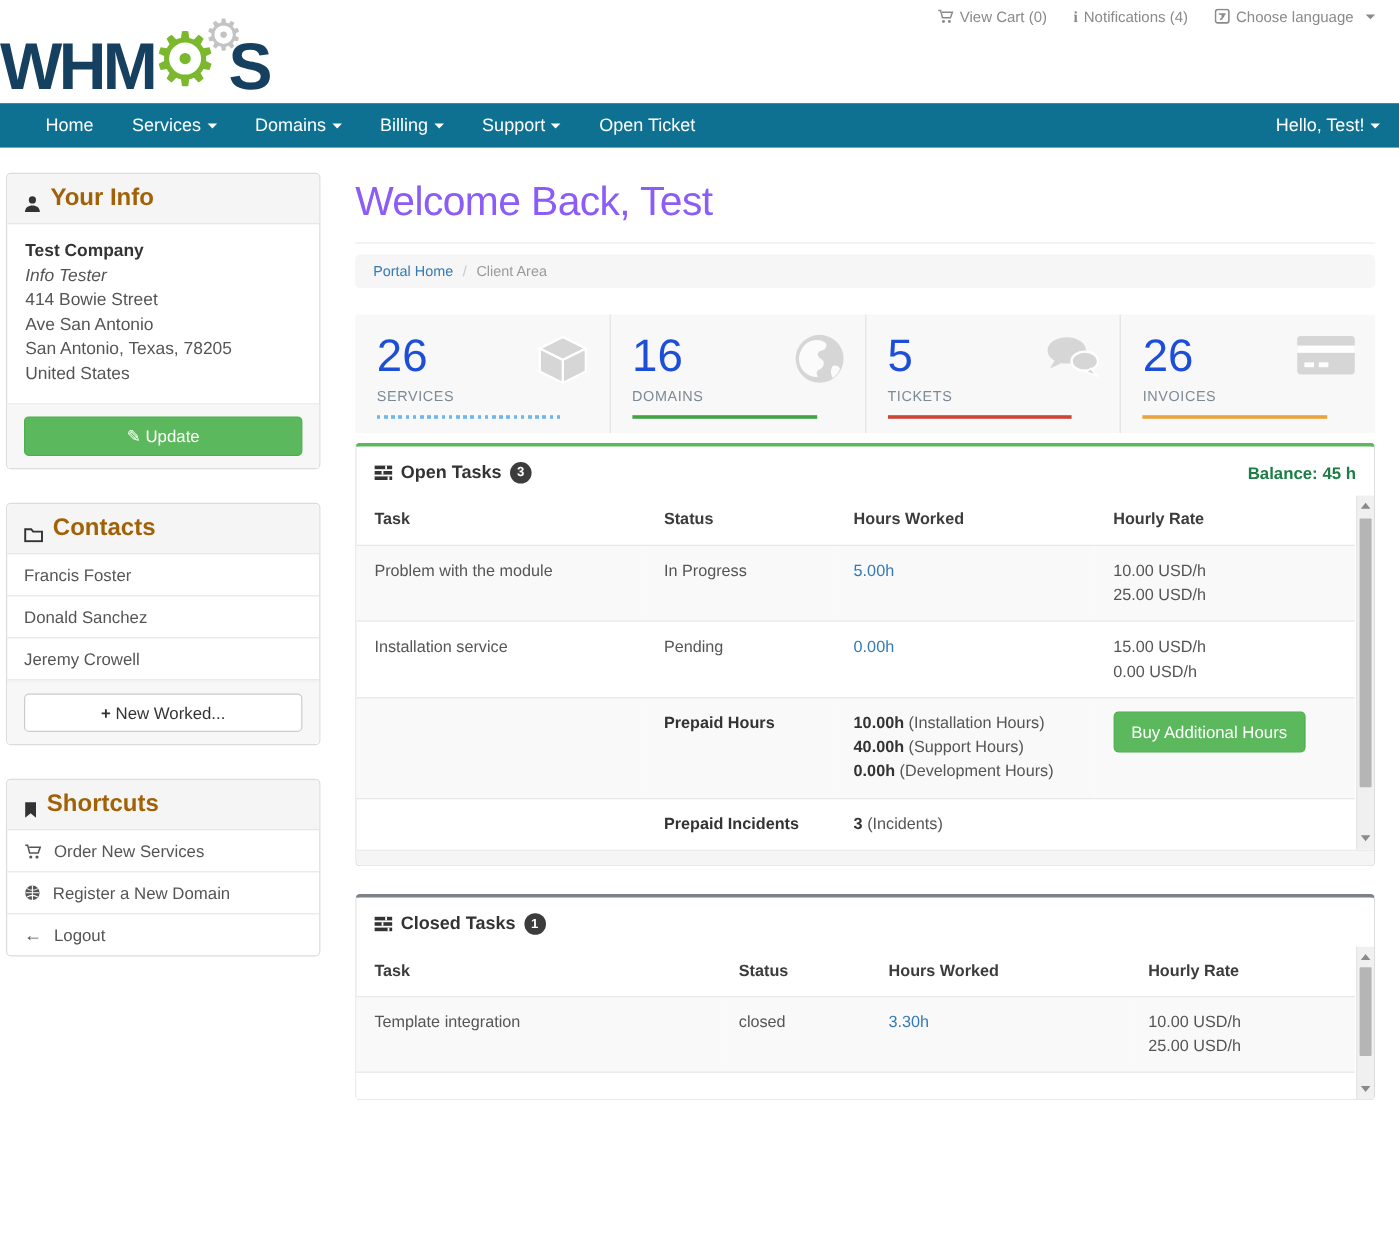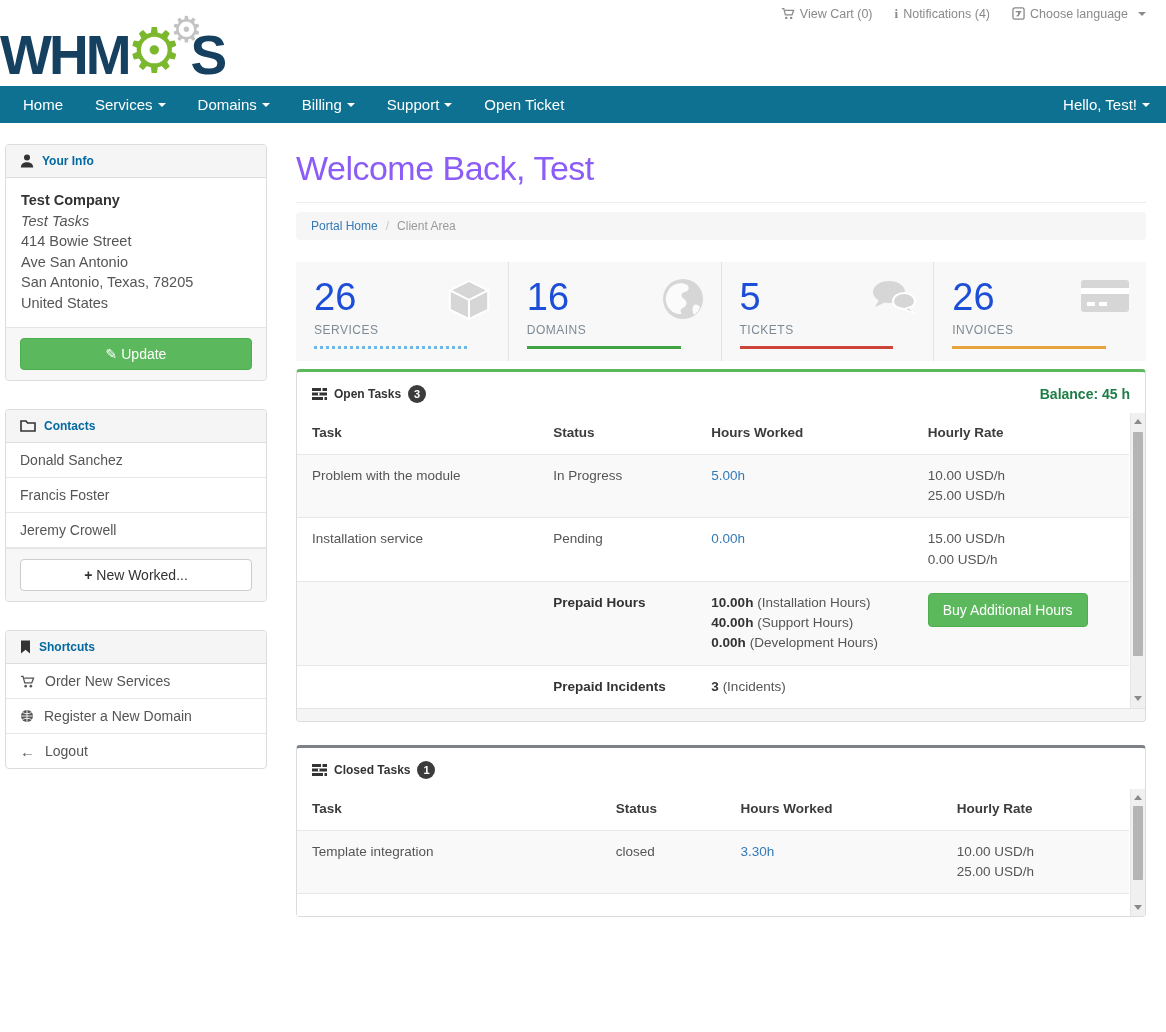--- a/index.html
+++ b/index.html
@@ -26,34 +26,34 @@
   .logo .word { font-size:55px; font-weight:800; letter-spacing:-3px; color:#16405f; line-height:62px; }
   .logo .gearwrap { position:relative; display:inline-block; width:62px; height:62px; vertical-align:bottom; }
   .logo .gear-big { position:absolute; left:-2px; top:-6px; font-size:62px; color:#7cb82e; line-height:66px; }
   .logo .gear-small { position:absolute; right:-12px; top:-14px; font-size:36px; color:#c3c3c3; line-height:40px; }
 
   
   .navbar { background:#0e7191; height:37px; display:flex; align-items:stretch;
     color:#fff; font-size:15px; }
   .navbar .nav-left { display:flex; }
   .navbar a { color:#fff; text-decoration:none; display:flex; align-items:center; padding:0 16px; }
-  .navbar .nav-left a:first-child { padding-left:23px; }
+  .navbar .nav-left a:first-child { padding-left:38px; }
   .navbar .nav-right { margin-left:auto; display:flex; }
   .navbar .nav-right a { }
 
   
   .container { display:flex; margin:6px 20px 0 5px; gap:29px; }
   .sidebar { width:262px; flex:none; padding-top:15px; }
   .main { width:850px; flex:none; }
 
   
   .panel { border:1px solid #dcdcdc; border-radius:4px; margin-bottom:28px; background:#fff; }
   .panel-head { background:#f5f5f5; border-bottom:1px solid #ddd; padding:9px 14px;
-    border-radius:4px 4px 0 0; font-size:12px; font-weight:700; color:#0369a1;
-    display:flex; align-items:flex-start; gap:8px; }
+    border-radius:4px 4px 0 0; font-size:20px; font-weight:700; color:#a16207;
+    display:flex; align-items:flex-end; gap:8px; }
   .info-body { padding:12px 15px 14px; font-size:14.5px; color:#555; line-height:1.42; }
   .info-body .company { font-weight:700; color:#333; }
   .info-body .person { font-style:italic; }
   .panel-foot { background:#f7f7f7; border-top:1px solid #e4e4e4; padding:10px 14px;
     border-radius:0 0 4px 4px; }
   .btn { display:block; width:100%; text-align:center; border-radius:4px; cursor:pointer;
     font-size:14px; padding:7px 10px; font-family:inherit; }
   .btn-green { background:#5cb85c; border:1px solid #4cae4c; color:#fff; }
   .btn-white { background:#fff; border:1px solid #ccc; color:#333; }
   .btn-white b { font-weight:700; }
@@ -88,21 +88,21 @@
     display:flex; align-items:center; padding:0 15px; gap:11px; }
   .kb-search input { background:transparent; border:none; outline:none; flex:1;
     font-size:17px; color:#ccc; font-family:inherit; }
   .kb-search input::placeholder { color:#989898; opacity:1; }
 
   
   .tasks-panel { border:1px solid #dcdcdc; border-radius:4px; margin-top:8px; }
   .tasks-panel.open-tasks { border-top:3px solid #5cb85c; }
   .tasks-panel.closed-tasks { border-top:3px solid #7c8288; margin-top:23px; }
   .tasks-head { display:flex; align-items:center; padding:13px 15px 10px; }
-  .tasks-title { font-size:12px; font-weight:700; color:#333; margin-left:7px; }
+  .tasks-title { font-size:15px; font-weight:700; color:#333; margin-left:7px; }
   .badge { background:#3c3c3c; color:#fff; border-radius:50%; width:18px; height:18px;
     line-height:18px; text-align:center; font-size:11px; font-weight:700; margin-left:7px; }
   .balance { margin-left:auto; color:#1d7d46; font-weight:700; font-size:14px; }
 
   .table-wrap { position:relative; padding-right:16px; }
   table.tasks { width:100%; border-collapse:collapse; font-size:13.5px; color:#555; table-layout:fixed; }
   table.tasks th { text-align:left; font-weight:700; color:#3c3c3c; padding:12px 8px 14px 15px; font-size:13.5px; }
   table.tasks td { padding:11px 8px 11px 15px; vertical-align:top; line-height:1.5; border-top:1px solid #e7e7e7; }
   table.tasks tbody tr:nth-child(odd) td { background:#f9f9f9; }
   .open-tasks col.c1{width:29%} .open-tasks col.c2{width:19%} .open-tasks col.c3{width:26%} .open-tasks col.c4{width:26%}
@@ -203,21 +203,21 @@
         <span class="icon">
           <svg width="14" height="14" viewBox="0 0 14 14">
               <circle cx="7" cy="3.6" r="3" fill="#333"></circle>
               <path d="M0.8 13.6c0-3.6 2.8-5.4 6.2-5.4s6.2 1.8 6.2 5.4z" fill="#333"></path>
             </svg>
         </span>
         <span>Your Info</span>
       </div>
       <div class="info-body">
         <div class="company">Test Company</div>
-        <div class="person">Test Tasks</div>
+        <div class="person">Info Tester</div>
         <div>414 Bowie Street</div>
         <div>Ave San Antonio</div>
         <div>San Antonio, Texas, 78205</div>
         <div>United States</div>
       </div>
       <div class="panel-foot">
         <button class="btn btn-green">
           <span>✎</span>
           <span>Update</span>
         </button>
@@ -227,24 +227,24 @@
     <div class="panel">
       <div class="panel-head">
         <span class="icon">
           <svg width="16" height="13" viewBox="0 0 16 13">
               <path d="M1 2h5l1.6 2H15v8H1z" fill="none" stroke="#333" stroke-width="1.6"></path>
             </svg>
         </span>
         <span>Contacts</span>
       </div>
       <div class="list-item">
-          <span>Donald Sanchez</span>
+          <span>Francis Foster</span>
         </div>
       <div class="list-item">
-          <span>Francis Foster</span>
+          <span>Donald Sanchez</span>
         </div>
       <div class="list-item">
           <span>Jeremy Crowell</span>
         </div>
       <div class="panel-foot">
         <button class="btn btn-white">
           <b>+</b>
           <span>New Worked...</span>
         </button>
       </div>

